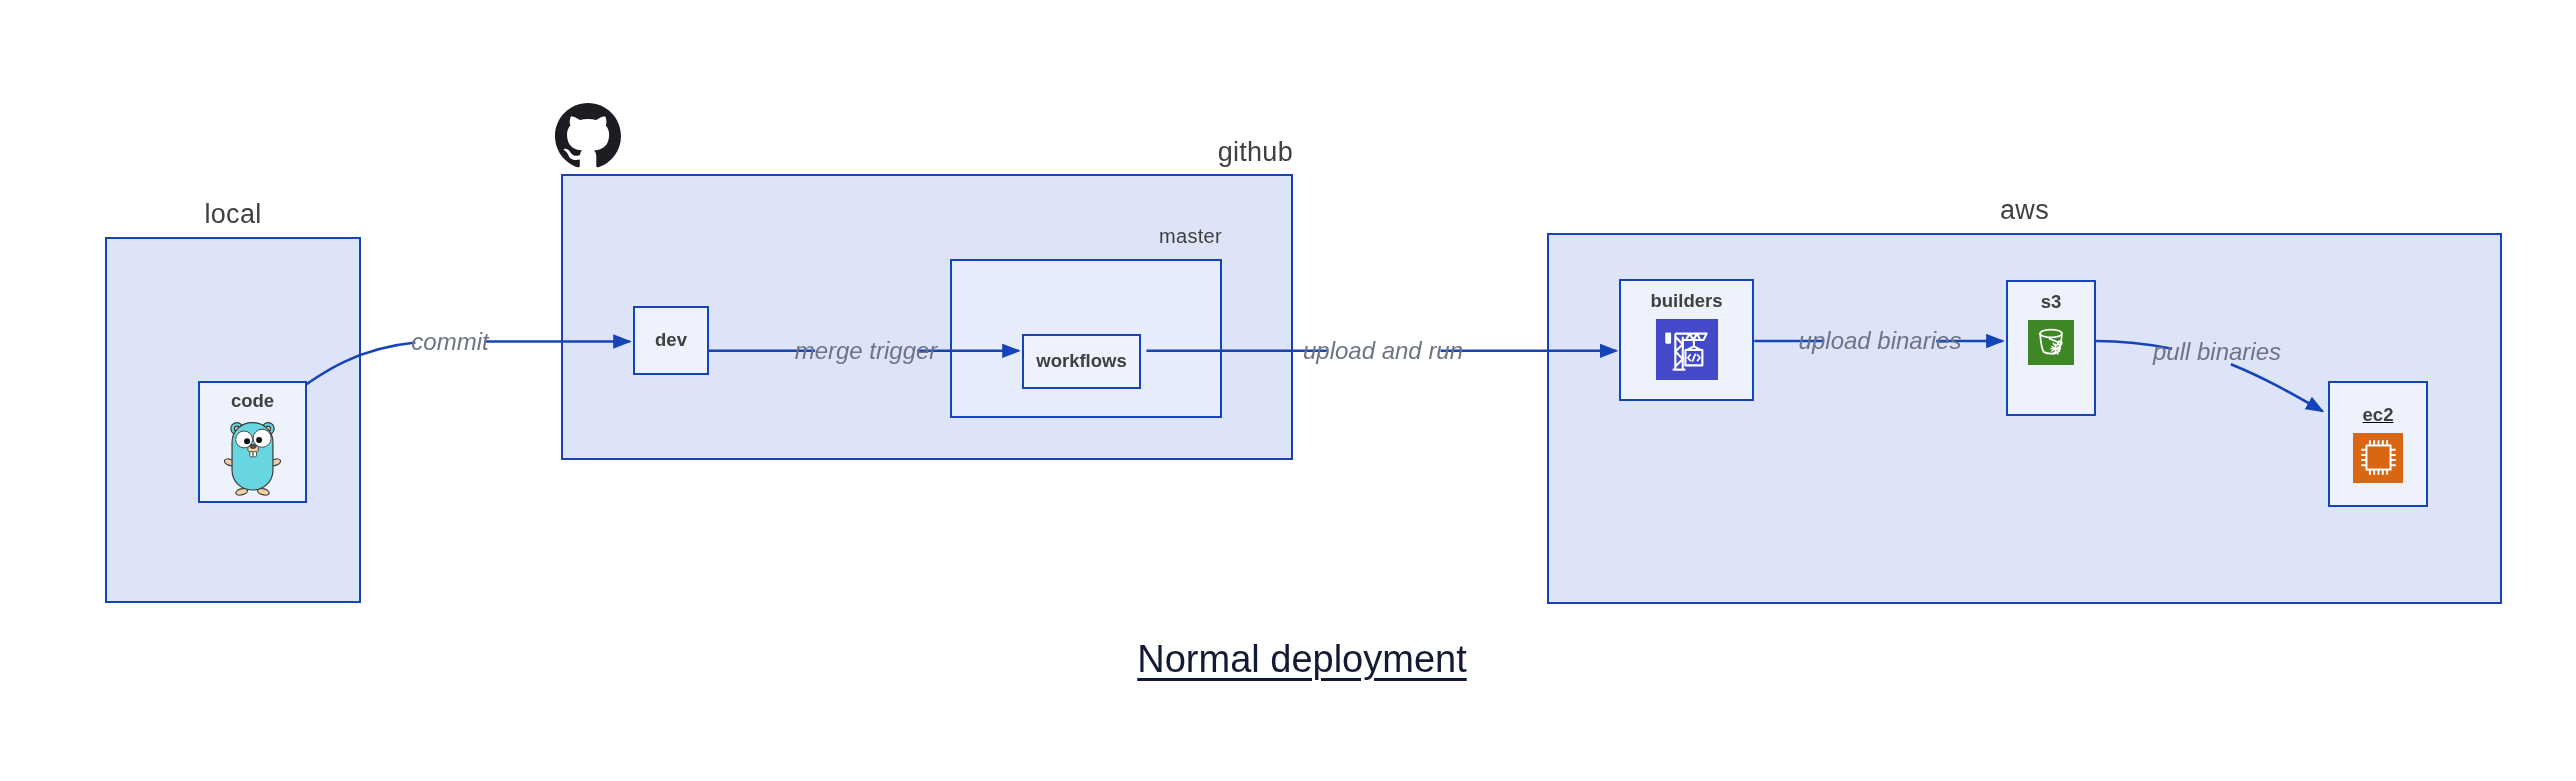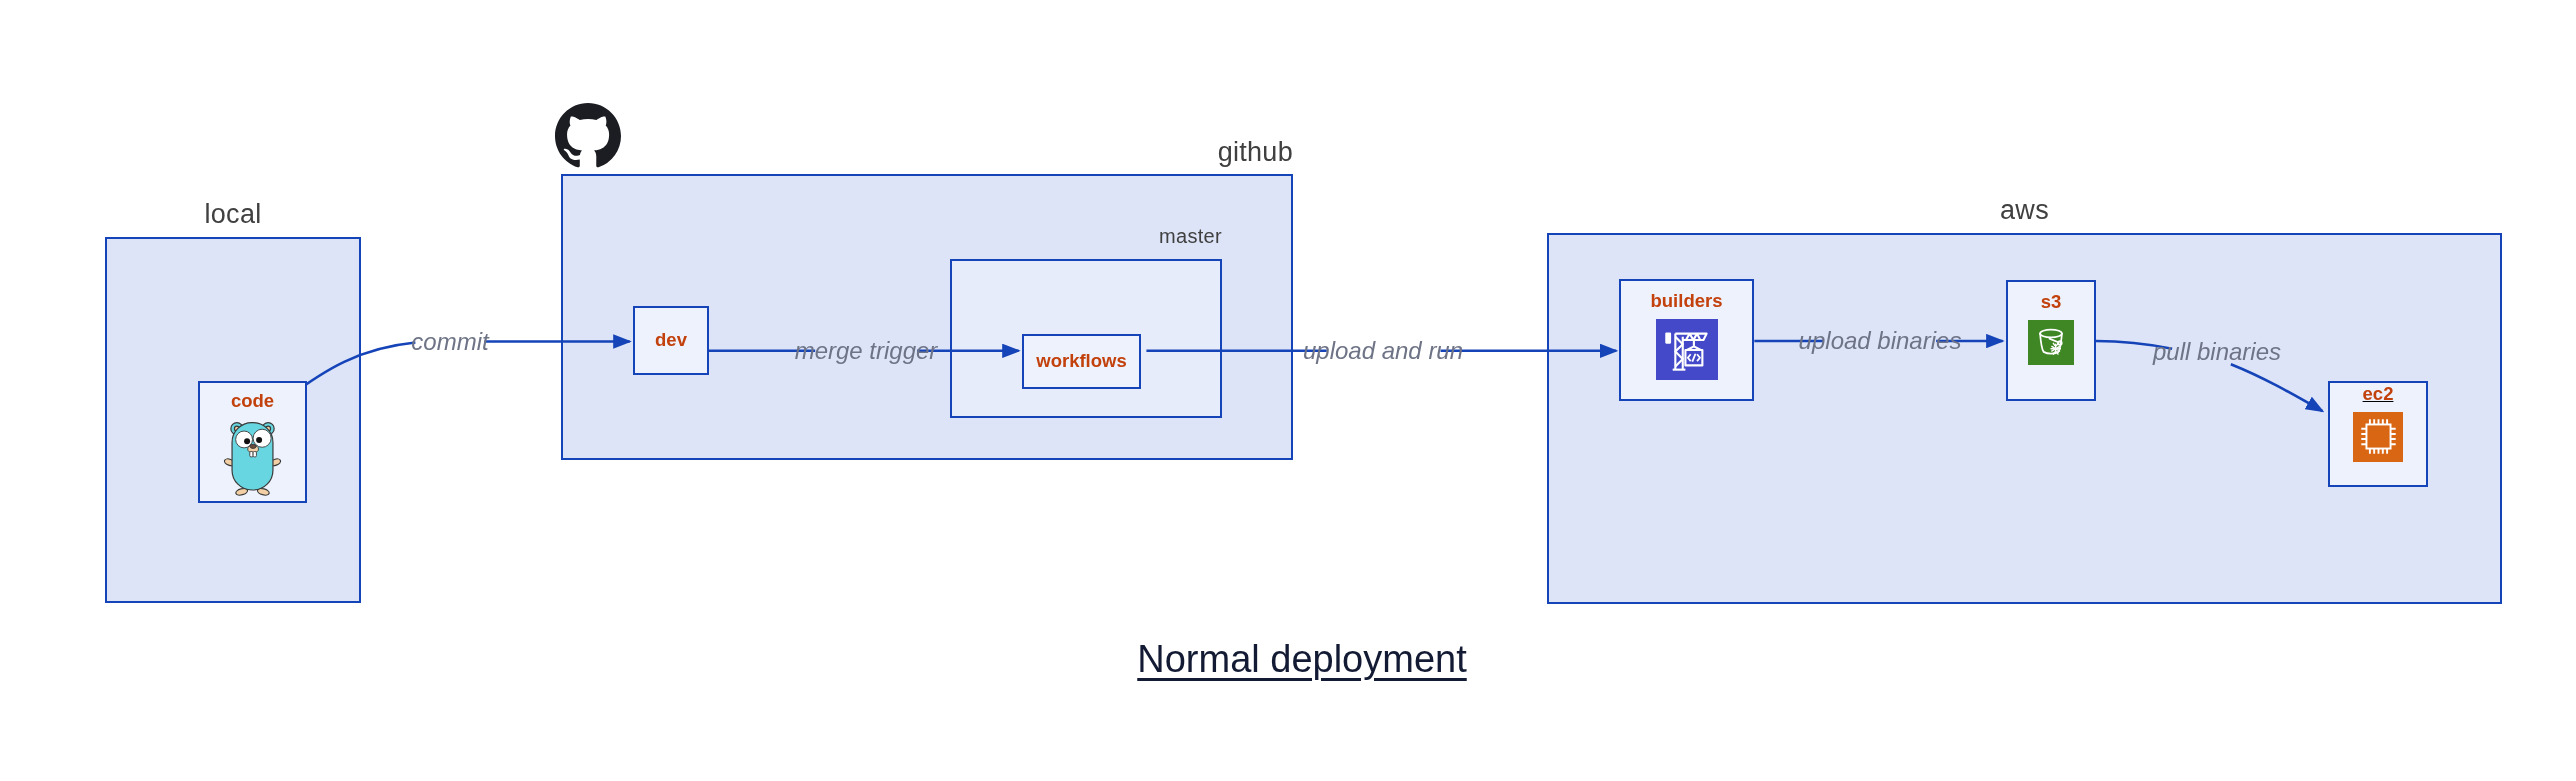--- a/index.html
+++ b/index.html
@@ -19,27 +19,27 @@
   }
   .lbl-local{left:105px;top:200px;width:256px;text-align:center;}
   .lbl-github{left:1035px;top:138px;width:258px;text-align:right;}
   .lbl-master{left:950px;top:222px;width:272px;text-align:right;font-size:20px;}
   .lbl-aws{left:1547px;top:196px;width:955px;text-align:center;}
   
   .node{
     position:absolute;background:#eef2fc;border:2.6px solid #1543b8;box-sizing:border-box;
     display:flex;flex-direction:column;align-items:center;z-index:4;
   }
-  .node-label{color:#c2410c;font-size:18.5px;font-weight:700;line-height:20.6px;}
+  .node-label{color:#404040;font-size:18.5px;font-weight:700;line-height:20.6px;}
   .node-code{left:178px;top:381px;width:109px;height:122px;padding-top:8.2px;margin-left:20px;}
   .node-dev{left:633px;top:306px;width:76px;height:69px;justify-content:center;}
   .node-workflows{left:1022px;top:334px;width:119px;height:55px;justify-content:center;}
   .node-builders{left:1619px;top:279px;width:135px;height:122px;padding-top:10.3px;}
-  .node-s3{left:2006px;top:280px;width:90px;height:121px;padding-top:10.3px;}
-  .node-ec2{left:2328px;top:381px;width:100px;height:106px;padding-top:1px;text-decoration:underline;}
+  .node-s3{left:2006px;top:280px;width:90px;height:136px;padding-top:10.3px;}
+  .node-ec2{left:2328px;top:381px;width:100px;height:126px;padding-top:22px;text-decoration:underline;}
   .icon-tile{margin-top:7.2px;display:flex;align-items:center;justify-content:center;}
   .tile-codebuild{width:62px;height:61px;background:#4349c8;}
   .tile-s3{width:46px;height:45px;background:#3f8624;}
   .tile-ec2{width:50px;height:50px;background:#d86613;}
   
   .edges-svg{position:absolute;left:0;top:0;z-index:3;}
   .edge-label{
     position:absolute;transform:translate(-50%,-50%);color:#6e7486;font-size:24px;
     font-style:italic;white-space:nowrap;z-index:5;
   }

